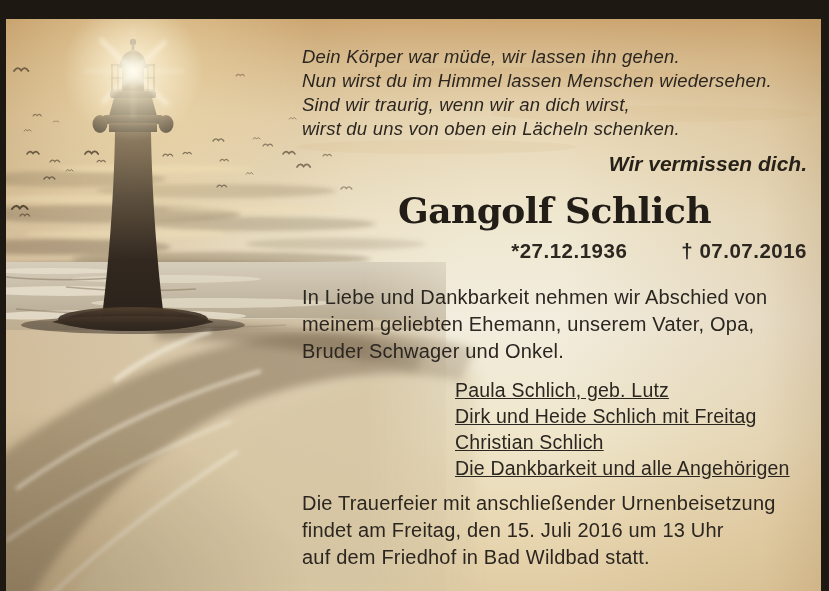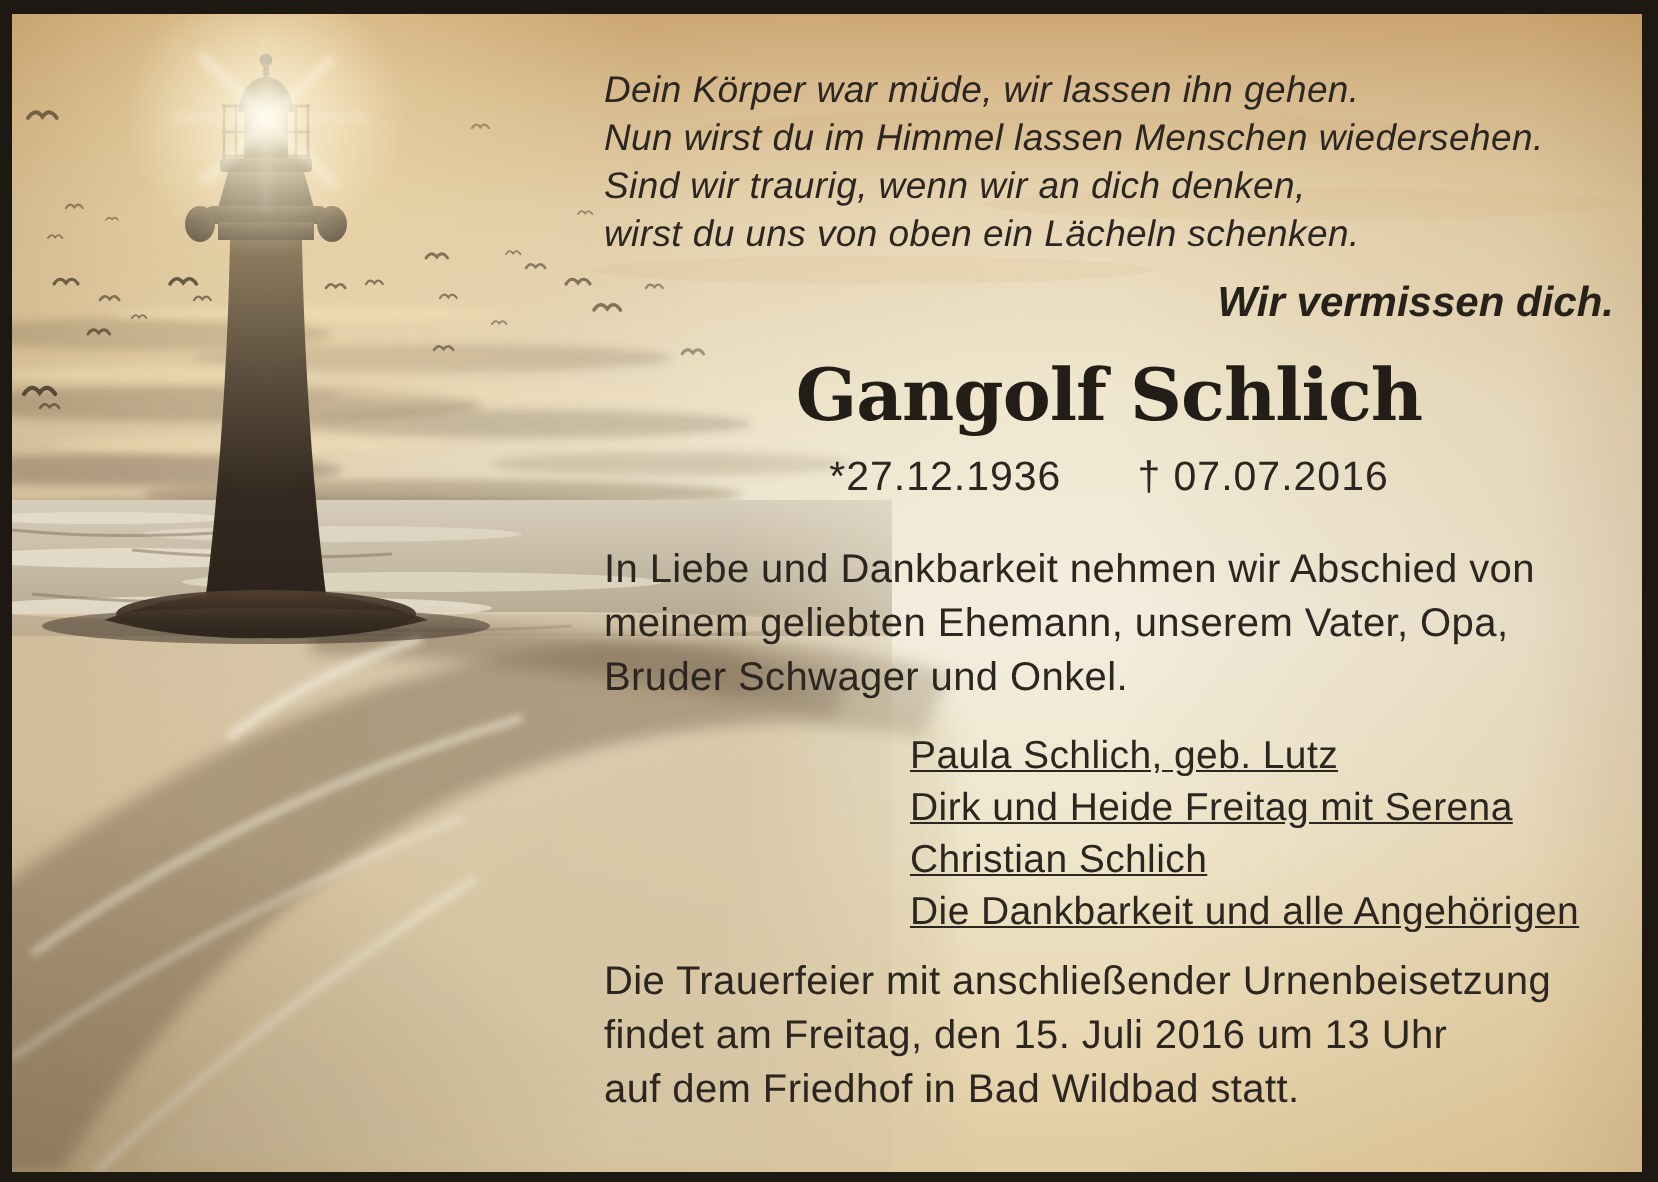--- a/index.html
+++ b/index.html
@@ -1,19 +1,19 @@
 <!DOCTYPE html>
 <html lang="de"><head>
 <meta charset="utf-8">
 <style>
   html,body{margin:0;padding:0;background:#111;}
   .frame{
     width:829px;height:591px;box-sizing:border-box;
     background:#1e1813;
-    padding:7px 8px 7px 6px;
+    padding:19px 8px 7px 6px;
     font-family:"Liberation Sans", sans-serif;
   }
   .card{
     position:relative;width:815px;height:579px;overflow:hidden;
     background:
       linear-gradient(105deg, rgba(177,136,82,0.50) 0%, rgba(193,156,102,0.30) 22%, rgba(210,180,130,0.12) 40%, rgba(0,0,0,0) 54%),
       linear-gradient(90deg, rgba(0,0,0,0) 68%, rgba(187,149,94,0.20) 93%, rgba(170,130,76,0.32) 100%),
       linear-gradient(180deg, #cda672 0%, #d9bd91 7%, #e7d6b4 17%, #efe7cf 34%, #f2edde 52%, #efe6cb 72%, #e8d7b2 88%, #e0cba2 100%);
   }
   .card::after{
@@ -24,22 +24,22 @@
   }
   svg.scene{position:absolute;inset:0;z-index:1;display:block;}
   .txt{position:absolute;z-index:3;color:#2b2620;}
   .poem{left:296px;top:26px;font-style:italic;font-size:18.5px;line-height:24px;letter-spacing:.2px;white-space:nowrap;}
   .missing{left:296px;top:133px;width:505px;text-align:right;font-style:italic;font-weight:bold;font-size:21px;line-height:24px;color:#272219;}
   .name{
     left:296px;top:168px;width:505px;text-align:center;
     font-family:"DejaVu Serif", serif;font-weight:bold;
     font-size:36px;line-height:47px;letter-spacing:-.5px;color:#221d17;white-space:nowrap;
   }
-  .dates{left:296px;top:220px;width:505px;display:flex;justify-content:center;gap:38px;
-    font-size:20.5px;line-height:24px;letter-spacing:.5px;color:#2b2620;}
+  .dates{left:296px;top:220px;width:505px;display:flex;justify-content:flex-end;gap:54px;
+    font-size:20.5px;line-height:24px;letter-spacing:.5px;color:#2b2620;font-weight:bold;}
   .intro{left:296px;top:265px;font-size:20px;line-height:27px;letter-spacing:.2px;white-space:nowrap;}
   .mourners{left:449px;top:358px;font-size:19.5px;line-height:26px;letter-spacing:.2px;white-space:nowrap;text-decoration:underline;}
   .ceremony{left:296px;top:471px;font-size:20px;line-height:27px;letter-spacing:.2px;white-space:nowrap;}
   .address{left:29px;top:501px;font-size:20px;line-height:27px;letter-spacing:.2px;color:#35302a;white-space:nowrap;}
 </style>
 </head>
 <body>
 
 <div class="frame">
   <div class="card">
@@ -211,42 +211,42 @@
         <use href="#bird" transform="translate(240 155) scale(0.6)" opacity="0.5"></use>
         <use href="#bird" transform="translate(335 170) scale(0.9)" opacity="0.45"></use>
         <use href="#bird" transform="translate(283 100) scale(0.6)" opacity="0.45"></use>
         <use href="#bird" transform="translate(230 57) scale(0.7)" opacity="0.4"></use>
       </g>
     </svg>
 
     <div class="txt poem">
       <div>Dein Körper war müde, wir lassen ihn gehen.</div>
       <div>Nun wirst du im Himmel lassen Menschen wiedersehen.</div>
-      <div>Sind wir traurig, wenn wir an dich denken,</div>
+      <div>Sind wir traurig, wenn wir an dich wirst,</div>
       <div>wirst du uns von oben ein Lächeln schenken.</div>
     </div>
 
     <div class="txt missing">Wir vermissen dich.</div>
 
     <div class="txt name">Gangolf Schlich</div>
 
     <div class="txt dates">
       <span>*27.12.1936</span>
       <span>† 07.07.2016</span>
     </div>
 
     <div class="txt intro">
       <div>In Liebe und Dankbarkeit nehmen wir Abschied von</div>
       <div>meinem geliebten Ehemann, unserem Vater, Opa,</div>
       <div>Bruder Schwager und Onkel.</div>
     </div>
 
     <div class="txt mourners">
       <div>Paula Schlich, geb. Lutz</div>
-      <div>Dirk und Heide Freitag mit Serena</div>
+      <div>Dirk und Heide Schlich mit Freitag</div>
       <div>Christian Schlich</div>
       <div>Die Dankbarkeit und alle Angehörigen</div>
     </div>
 
     <div class="txt ceremony">
       <div>Die Trauerfeier mit anschließender Urnenbeisetzung</div>
       <div>findet am Freitag, den 15. Juli 2016 um 13 Uhr</div>
       <div>auf dem Friedhof in Bad Wildbad statt.</div>
     </div>
 

